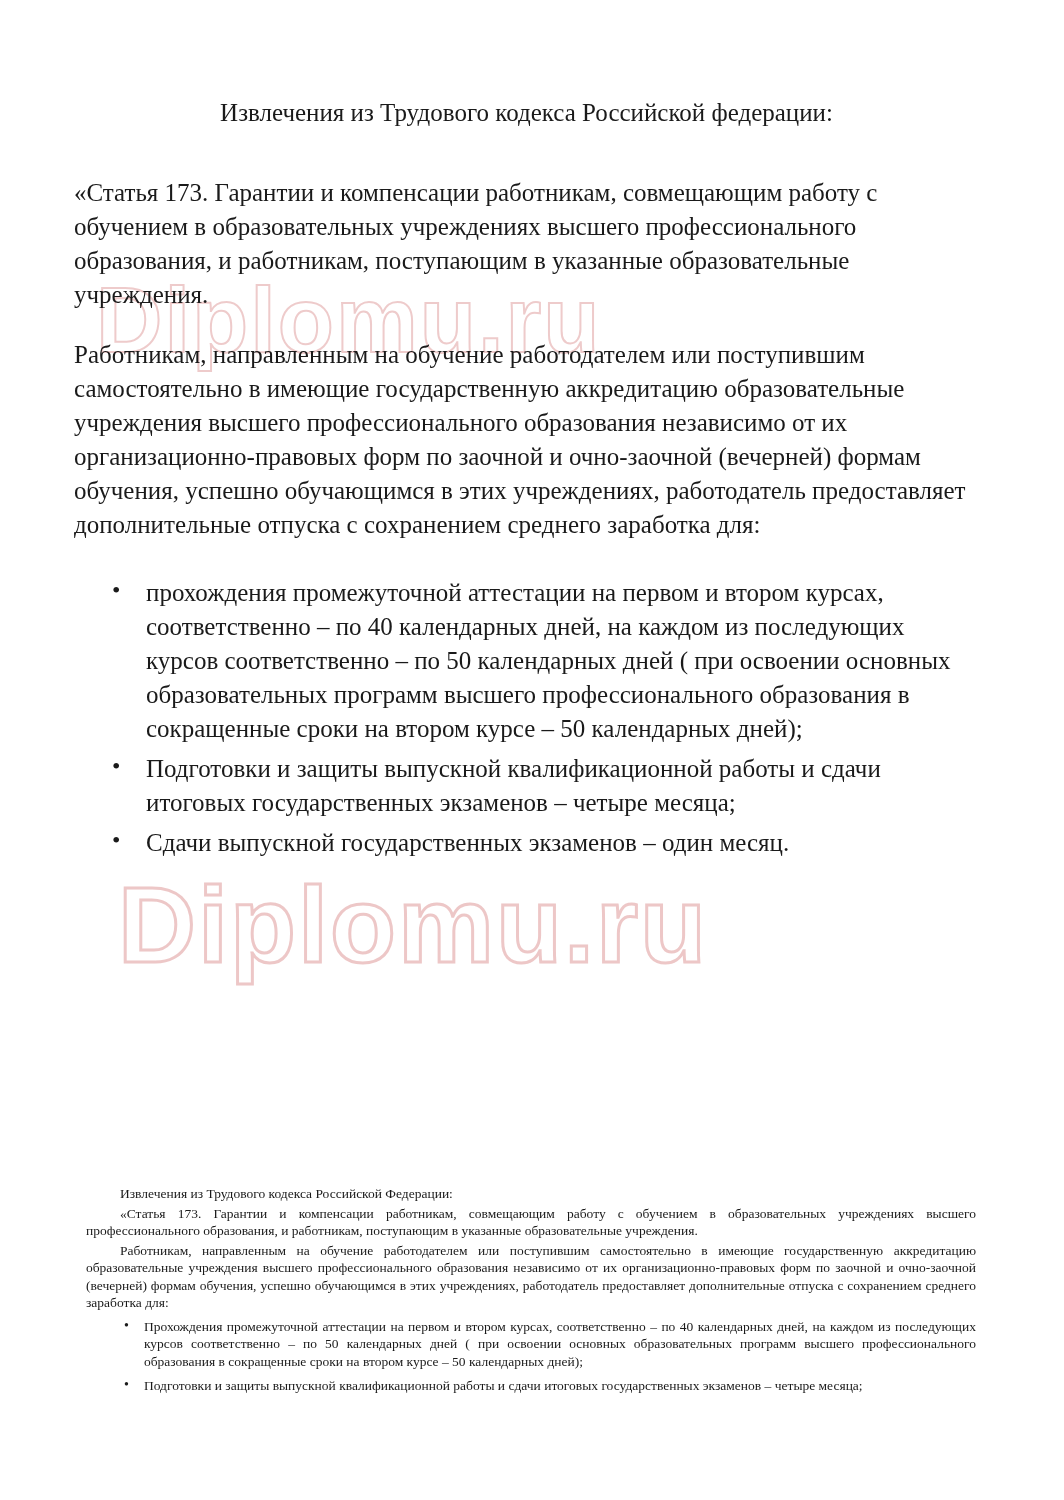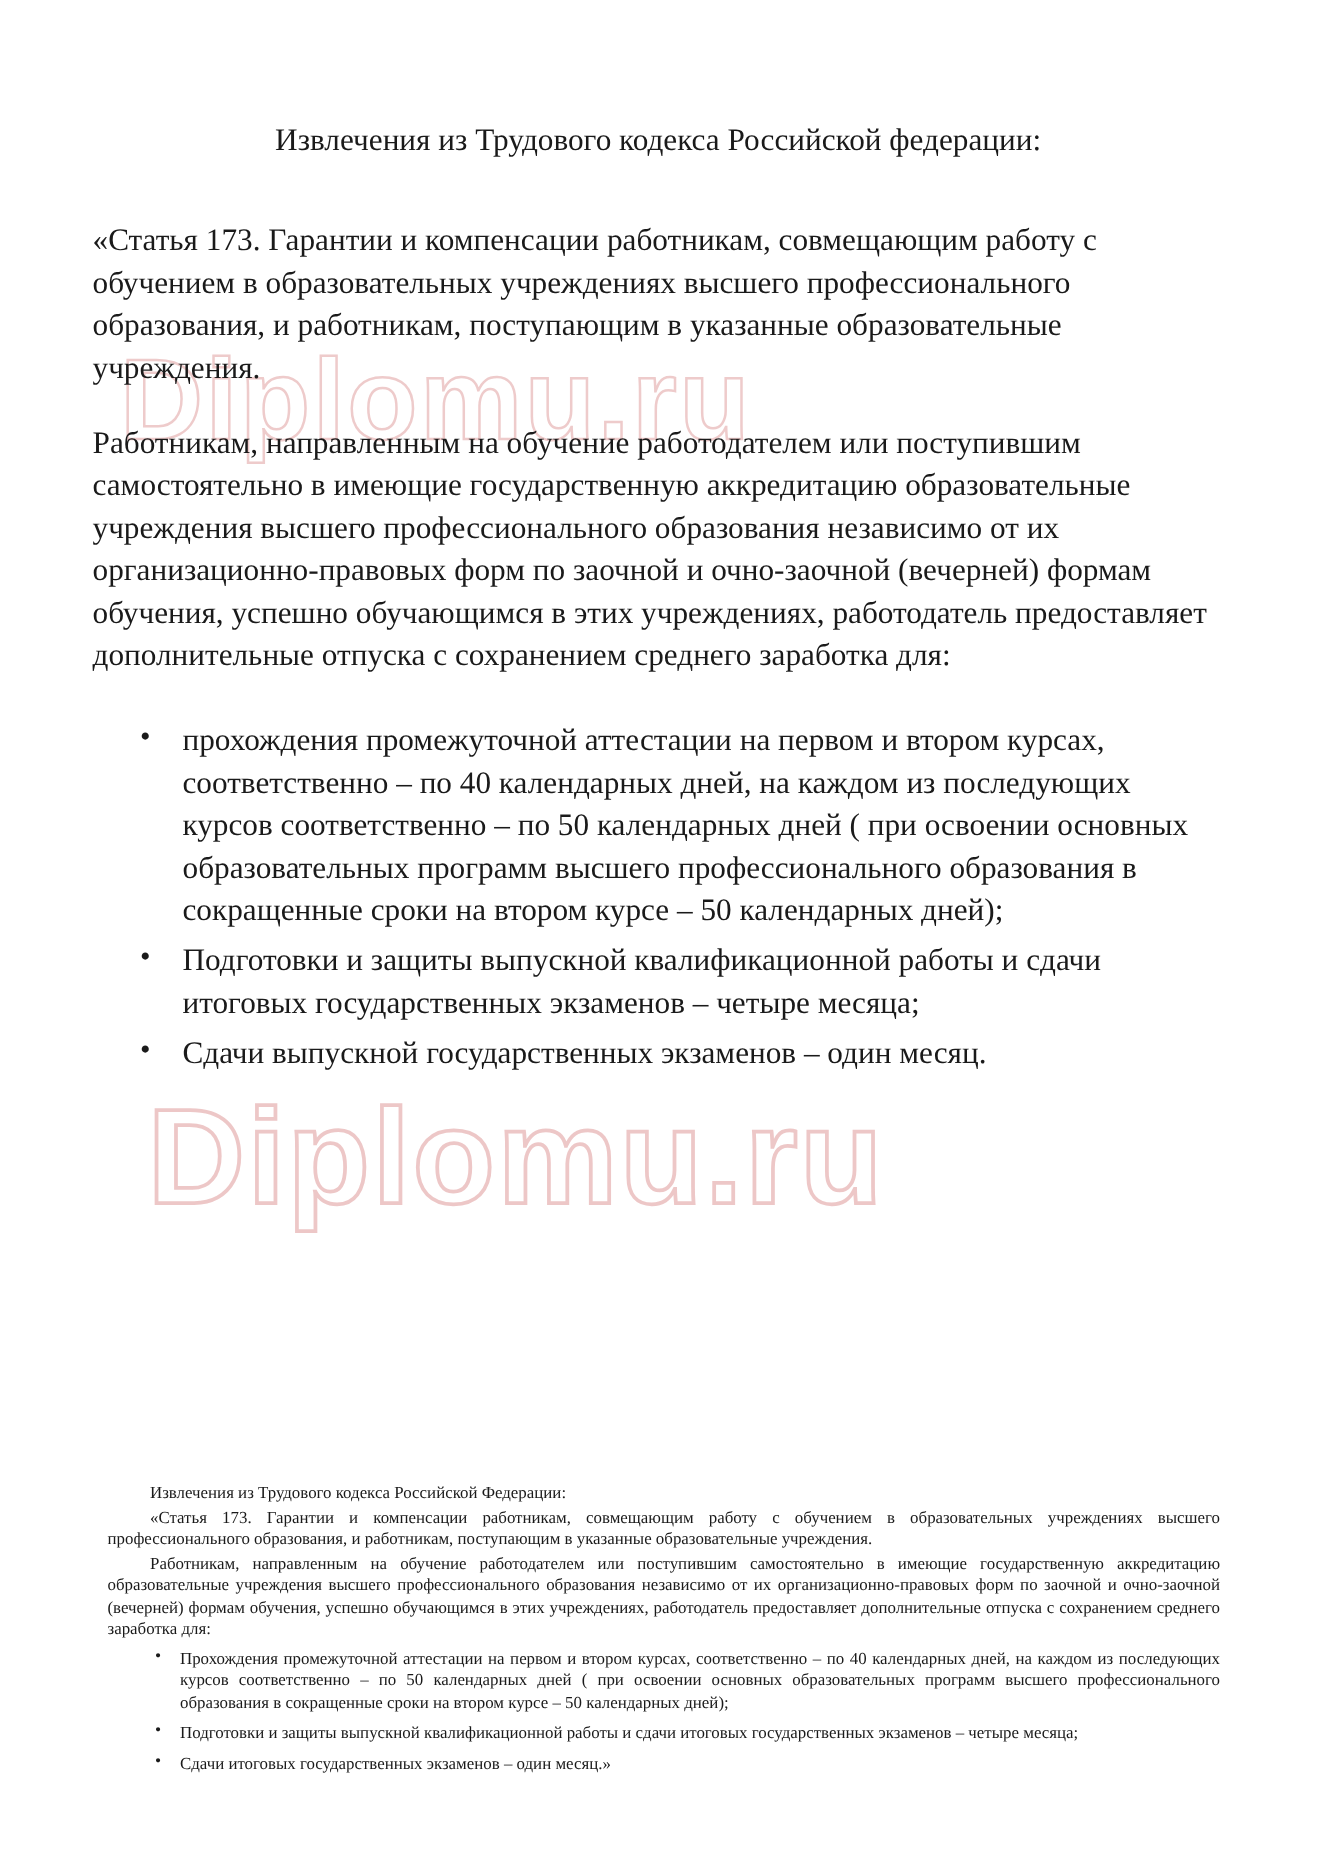--- a/index.html
+++ b/index.html
@@ -136,17 +136,16 @@
     </ul>
   </div>
 
   <div class="doc-small">
     <p class="indent">Извлечения из Трудового кодекса Российской Федерации:</p>
     <p class="indent">«Статья 173. Гарантии и компенсации работникам, совмещающим работу с обучением в образовательных учреждениях высшего профессионального образования, и работникам, поступающим в указанные образовательные учреждения.</p>
     <p class="indent">Работникам, направленным на обучение работодателем или поступившим самостоятельно в имеющие государственную аккредитацию образовательные учреждения высшего профессионального образования независимо от их организационно-правовых форм по заочной и очно-заочной (вечерней) формам обучения, успешно обучающимся в этих учреждениях, работодатель предоставляет дополнительные отпуска с сохранением среднего заработка для:</p>
     <ul>
       <li>Прохождения промежуточной аттестации на первом и втором курсах, соответственно – по 40 календарных дней, на каждом из последующих курсов соответственно – по 50 календарных дней ( при освоении основных образовательных программ высшего профессионального образования в сокращенные сроки на втором курсе – 50 календарных дней);</li>
       <li>Подготовки и защиты выпускной квалификационной работы и сдачи итоговых  государственных экзаменов – четыре месяца;</li>
-      <li>Сдачи итоговых государственных экзаменов – один месяц.»</li>
     </ul>
   </div>
 
 </div>
 
 </body></html>

